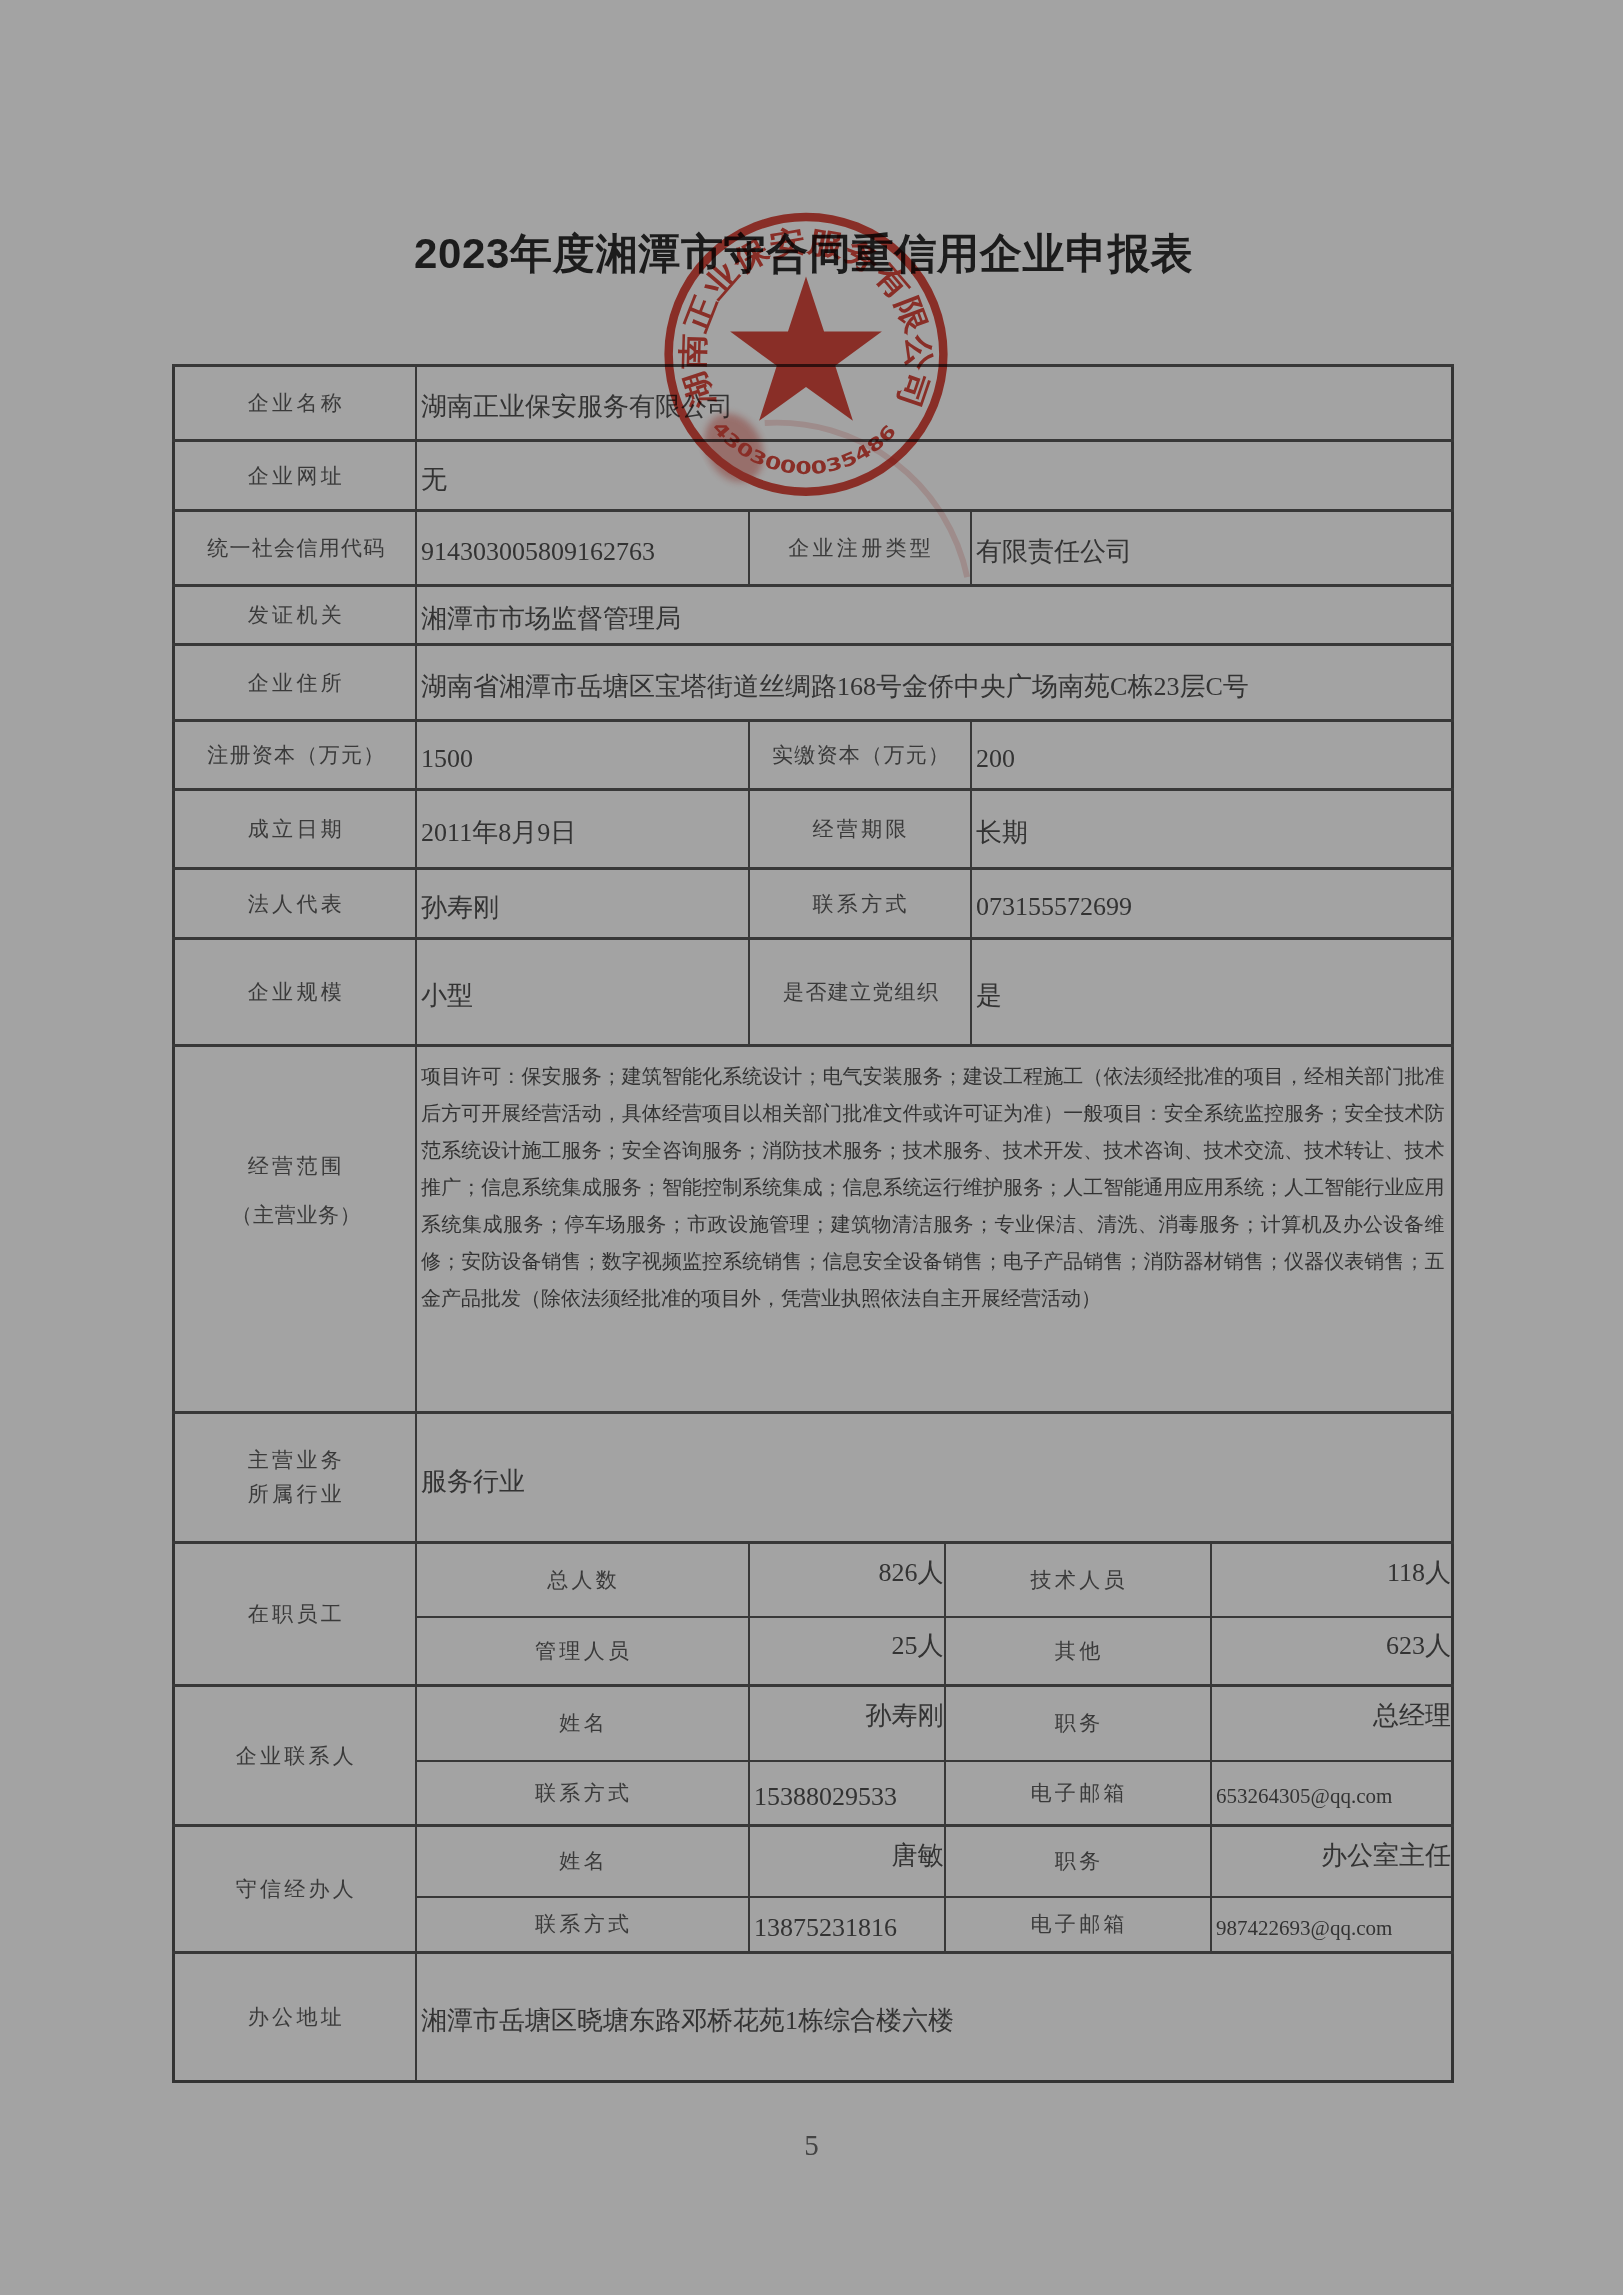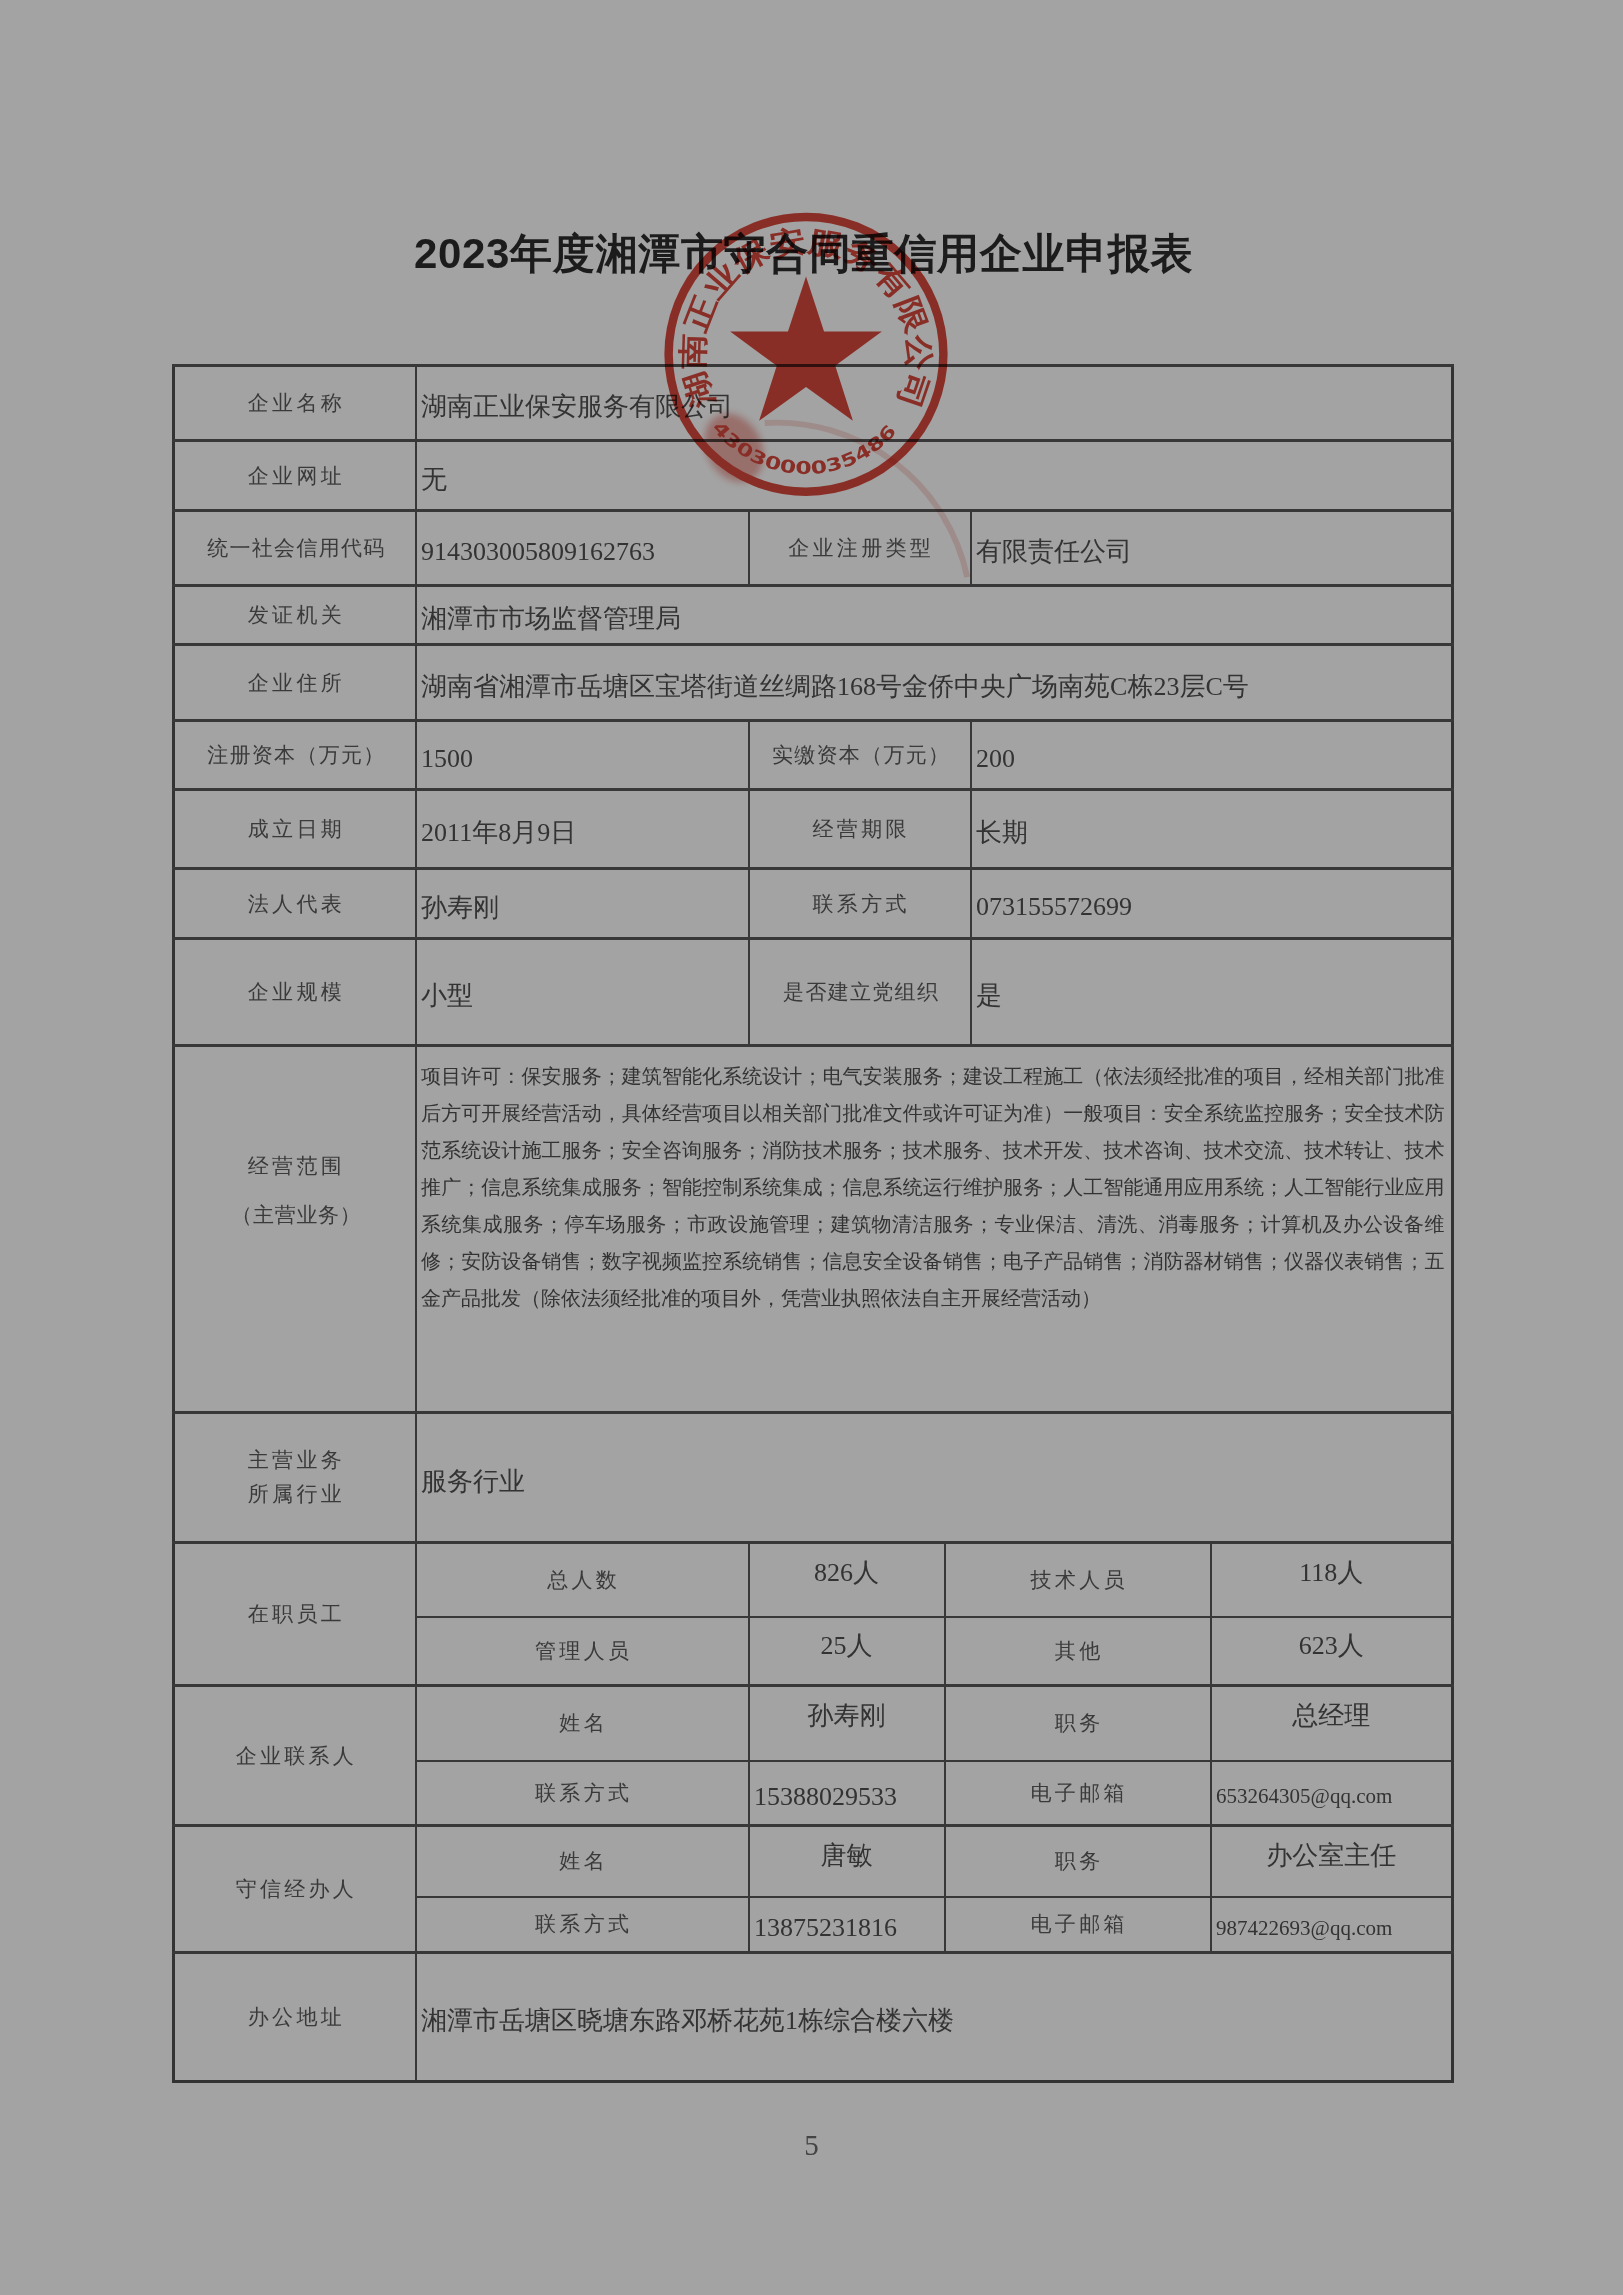--- a/index.html
+++ b/index.html
@@ -22,21 +22,21 @@
   tr.light td{border-top-width:2px;margin-left:27px;}
   .lab{
     text-align:center;vertical-align:middle;
     font-size:21px;letter-spacing:3.3px;color:#3a3a3a;padding-left:3.3px;
   }
   .val{
     text-align:left;vertical-align:middle;font-size:26px;color:#333;
     padding:7.9px 2.6px 0 4.6px;
   }
   .vtop{
-    text-align:center;vertical-align:top;font-size:26px;color:#333;padding-top:10.5px;
+    text-align:right;vertical-align:top;font-size:26px;color:#333;padding-top:10.5px;
   }
   .email{font-size:21px;letter-spacing:0;}
   .scope-lab{vertical-align:top;padding-top:105px;}
   .scope-lab .l2{margin-top:21px;}
   .scope-val{
     vertical-align:top;text-align:justify;font-size:20px;line-height:37px;
     padding:10.5px 6.5px 0 4.6px;color:#333;
   }
   .two-line{line-height:1;}
   .two-line .l2{margin-top:13px;}

